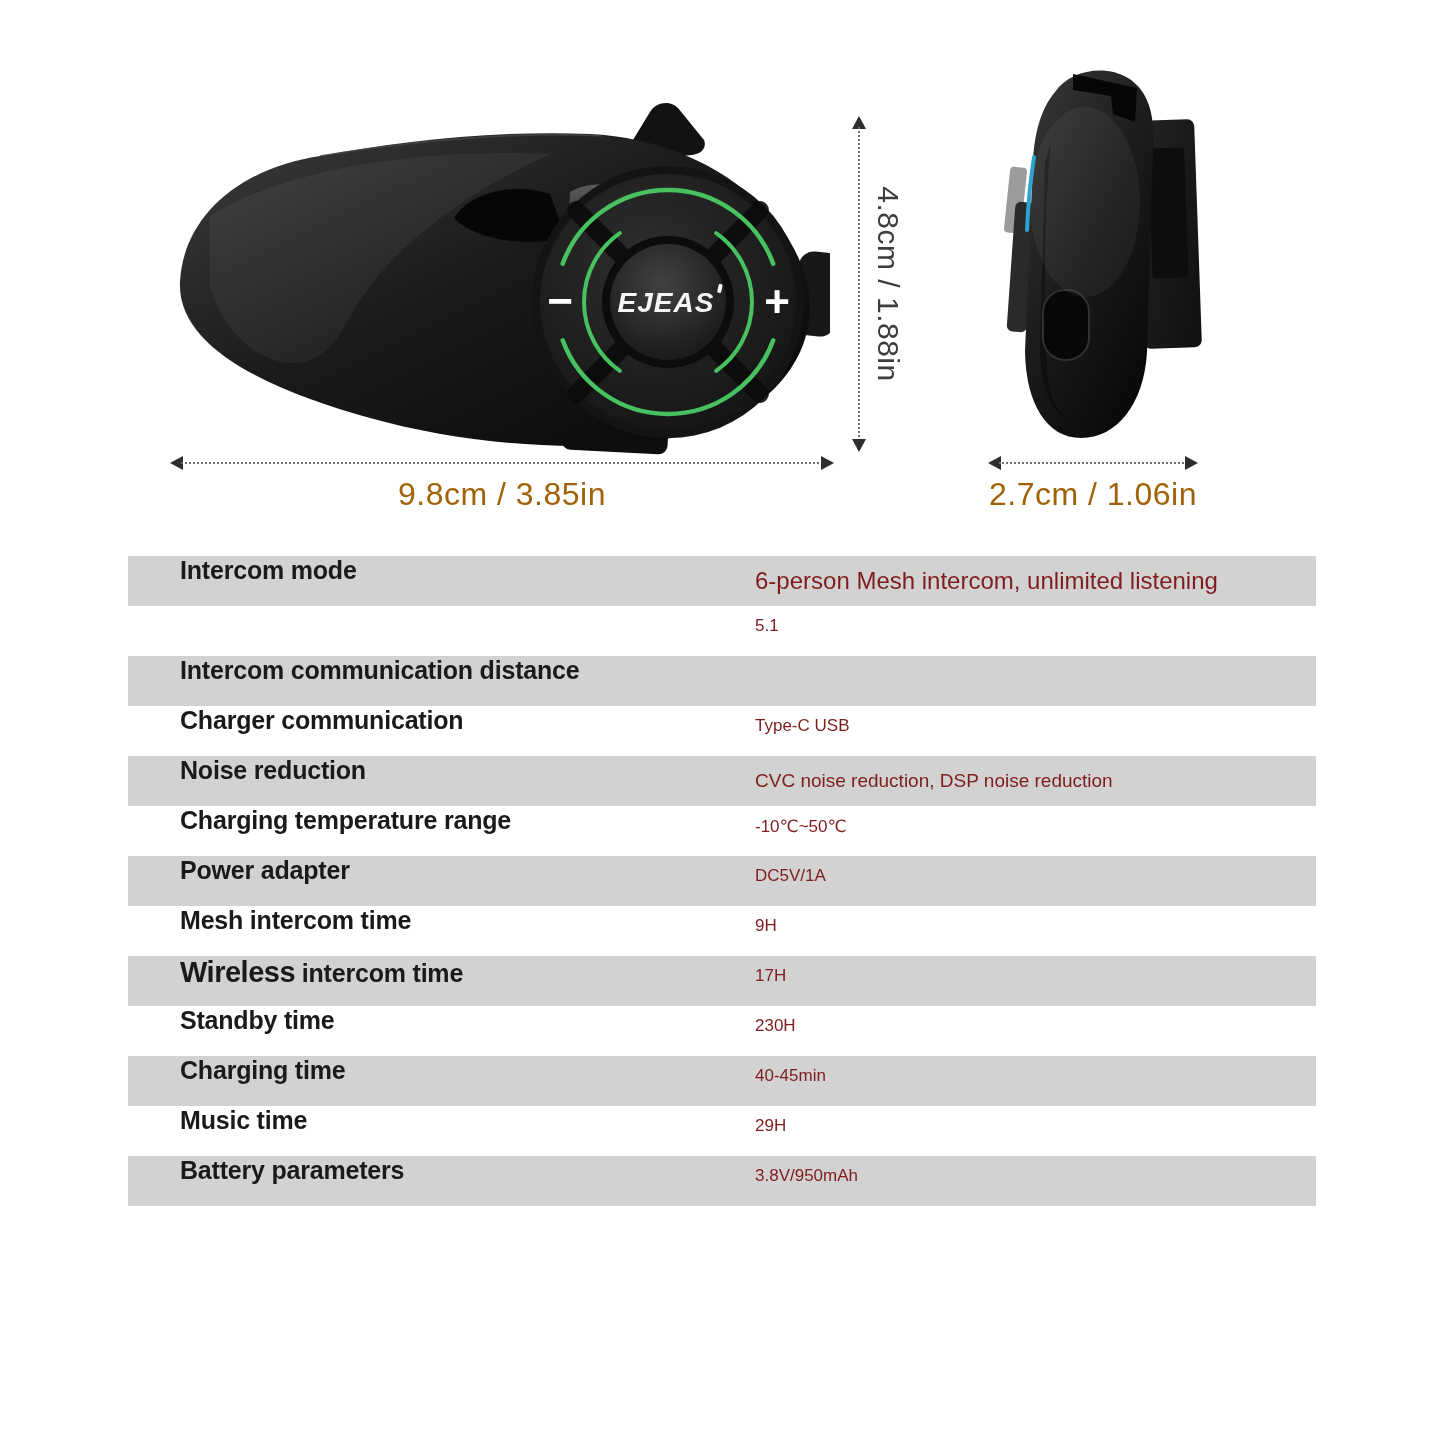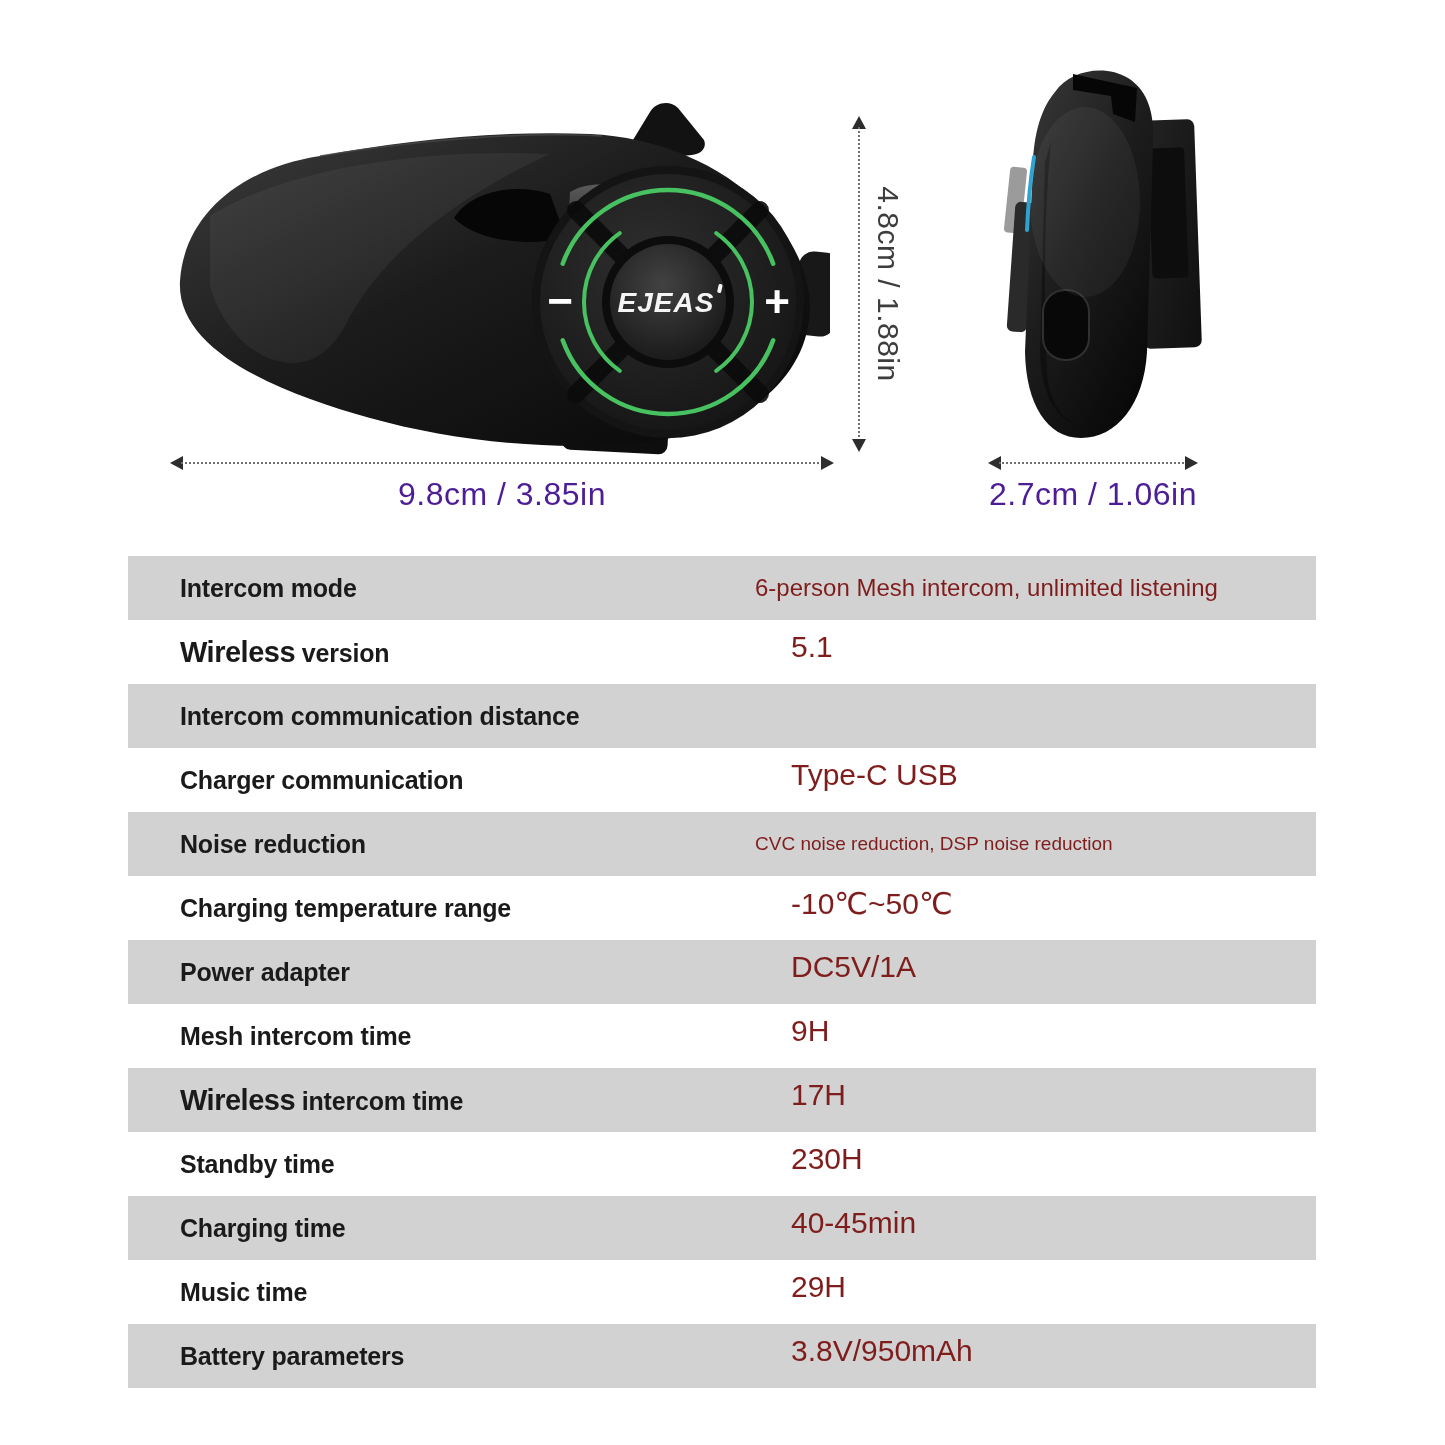--- a/index.html
+++ b/index.html
@@ -19,41 +19,41 @@
   .dim-h .dline{position:absolute;left:11px;right:11px;top:6px;border-top:2px dotted #6f6f6f;}
   .dim-v{position:absolute;width:16px;}
   .dim-v .dline{position:absolute;top:11px;bottom:11px;left:7px;border-left:2px dotted #6f6f6f;}
   .arr{position:absolute;width:0;height:0;}
   .arr-left{left:0;top:0;border-top:7px solid transparent;border-bottom:7px solid transparent;border-right:13px solid #2d2d2d;}
   .arr-right{right:0;top:0;border-top:7px solid transparent;border-bottom:7px solid transparent;border-left:13px solid #2d2d2d;}
   .arr-up{top:0;left:1px;border-left:7px solid transparent;border-right:7px solid transparent;border-bottom:13px solid #2d2d2d;}
   .arr-down{bottom:0;left:1px;border-left:7px solid transparent;border-right:7px solid transparent;border-top:13px solid #2d2d2d;}
   .dim-label-h{
     position:absolute;top:20px;left:50%;transform:translateX(-50%);
-    white-space:nowrap;font-size:32px;color:#4c1d95;letter-spacing:0.5px;
+    white-space:nowrap;font-size:32px;color:#a16207;letter-spacing:0.5px;
   }
   .dim-label-v{
     position:absolute;white-space:nowrap;font-size:30px;color:#3d3d3d;letter-spacing:0.5px;
     transform:translate(-50%,-50%) rotate(90deg);
   }
 
   
   .spec{position:absolute;left:128px;top:556px;width:1188px;}
-  .spec-row{position:relative;height:64px;display:flex;align-items:center;}
+  .spec-row{position:relative;height:50px;display:flex;align-items:flex-start;}
   .spec-row.shaded{background:#d2d2d2;}
   .spec-label{
     padding-left:52px;font-size:25px;font-weight:700;color:#1a1a1a;letter-spacing:-0.2px;
   }
   .spec-label .lbl-strong{font-size:29px;font-weight:700;letter-spacing:-0.5px;}
   .spec-value{
     position:absolute;left:627px;top:50%;transform:translateY(-50%);
     color:#7f1d1d;font-weight:400;white-space:nowrap;
   }
   .spec-value.v-lg{font-size:24px;}
-  .spec-value.v-md{font-size:30px;margin-top:-5px;margin-left:36px;}
+  .spec-value.v-md{font-size:17px;margin-top:-5px;}
   .spec-value.v-sm{font-size:19px;line-height:29px;margin-top:-1px;}
 </style>
 </head>
 <body>
 
 <div class="stage">
 
   <div class="hero">
 
     <svg class="svg-abs" style="left:170px;top:96px;" width="660" height="362" viewBox="0 0 660 362">
@@ -186,21 +186,20 @@
   </div>
 
   <div class="spec">
       <div class="spec-row shaded">
       <div class="spec-label"><span class="lbl-normal">Intercom mode</span></div>
       <div class="spec-value v-lg">
           <div class="value-line">6-person Mesh intercom, unlimited listening</div>
         </div>
     </div>
       <div class="spec-row">
-      <div class="spec-label"><span class="lbl-strong">Wireless</span><span class="lbl-normal"> version</span></div>
       <div class="spec-value v-md">
           <div class="value-line">5.1</div>
         </div>
     </div>
       <div class="spec-row shaded">
       <div class="spec-label"><span class="lbl-normal">Intercom communication distance</span></div>
     </div>
       <div class="spec-row">
       <div class="spec-label"><span class="lbl-normal">Charger communication</span></div>
       <div class="spec-value v-md">

